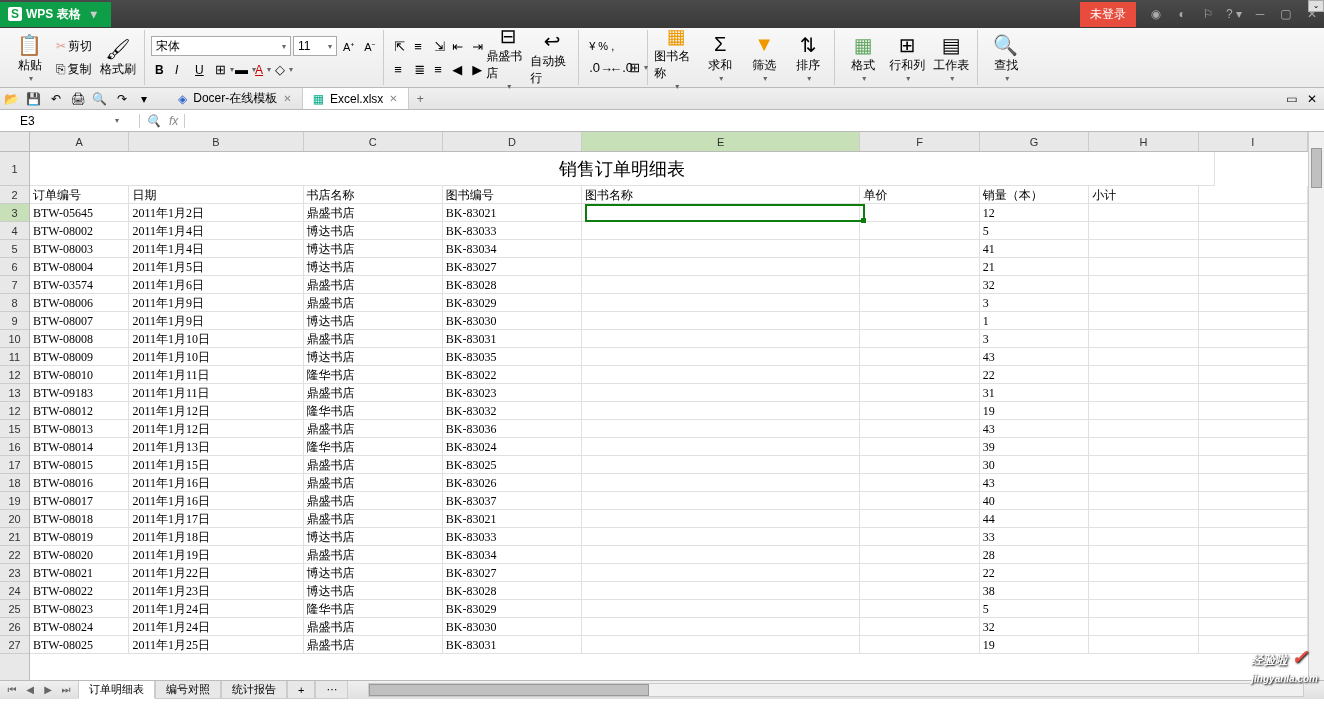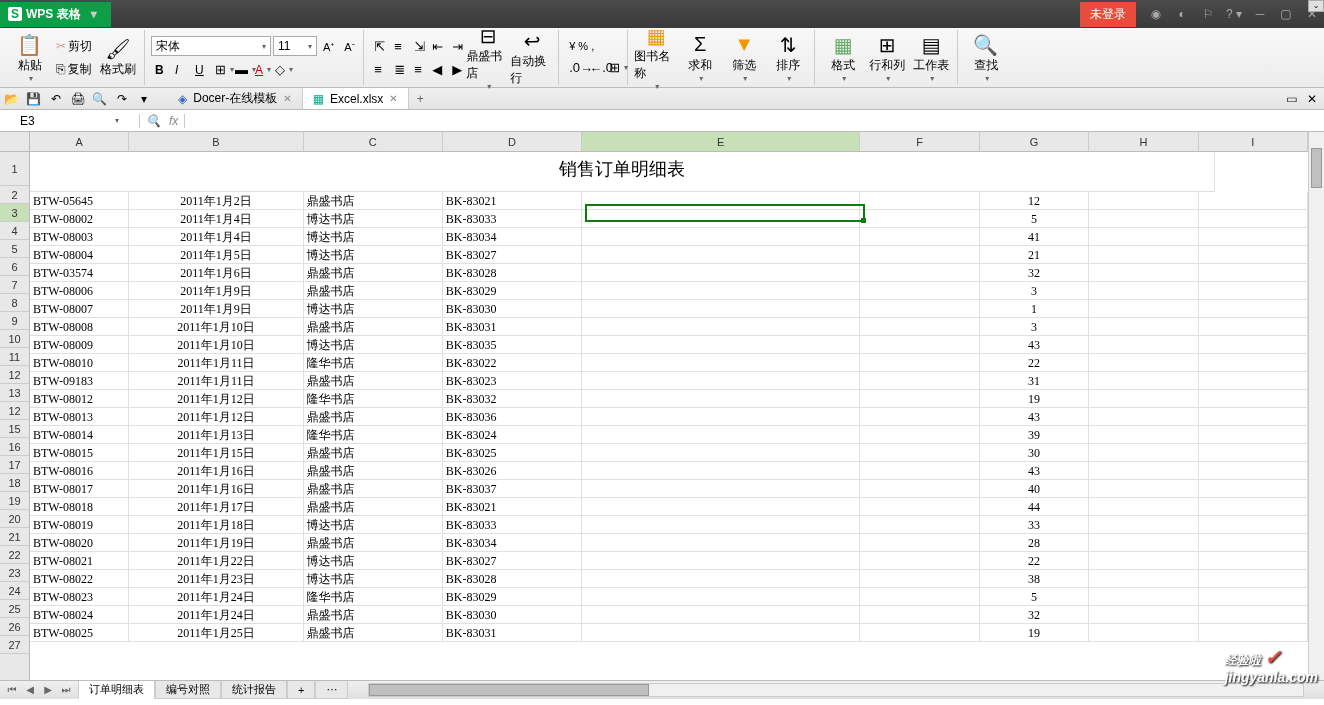--- a/index.html
+++ b/index.html
@@ -16,21 +16,21 @@
 .login-btn{background:#e74c3c;color:#fff;padding:4px 10px;margin-right:6px}
 .title-icon{width:24px;height:24px;display:flex;align-items:center;justify-content:center;color:#aaa;cursor:pointer}
 .ribbon{height:60px;background:linear-gradient(#f8f8f8,#ececec);border-bottom:1px solid #bbb;display:flex;align-items:center;padding:2px 4px;gap:2px}
 .rib-group{display:flex;align-items:center;height:100%;padding:0 4px;border-right:1px solid #ccc}
 .rib-big{display:flex;flex-direction:column;align-items:center;justify-content:center;width:44px;height:56px;cursor:pointer;font-size:11px}
 .rib-big .ico{font-size:20px;height:24px;display:flex;align-items:center}
 .rib-col{display:flex;flex-direction:column;gap:2px}
 .rib-row{display:flex;align-items:center;gap:2px}
 .rib-btn{padding:2px 4px;cursor:pointer;display:flex;align-items:center;gap:2px;font-size:11px}
 .font-sel{border:1px solid #aaa;height:20px;padding:0 4px;background:#fff;display:flex;align-items:center;justify-content:space-between}
-.font-name{width:120px}
+.font-name{width:140px}
 .font-size{width:44px}
 .ico-sm{font-size:13px;width:18px;text-align:center}
 .dd-arrow{font-size:8px;color:#666;margin-left:2px}
 .qat{height:22px;background:linear-gradient(#f0f0f0,#e4e4e4);border-bottom:1px solid #bbb;display:flex;align-items:center;padding:0 4px;gap:6px}
 .qat-ico{width:16px;height:16px;display:flex;align-items:center;justify-content:center;cursor:pointer;font-size:12px}
 .doc-tabs{display:flex;align-items:center;margin-left:10px;height:100%}
 .doc-tab{display:flex;align-items:center;gap:6px;padding:0 10px;height:100%;border-right:1px solid #ccc;cursor:pointer}
 .doc-tab.active{background:#fff}
 .tab-close{color:#888;font-size:10px}
 .tab-add{padding:0 8px;color:#666;cursor:pointer}
@@ -45,23 +45,23 @@
 .corner{height:20px;border-bottom:1px solid #bbb;background:#e8e8e8}
 .row-hdr{height:18px;border-bottom:1px solid #ccc;text-align:center;font-size:11px;line-height:18px;color:#333}
 .row-hdr.sel{background:#c8e0b8}
 .row-hdr.tall{height:34px;line-height:34px}
 .grid-wrap{flex:1;overflow:hidden;position:relative}
 .col-hdrs{height:20px;display:flex;background:#e8e8e8;border-bottom:1px solid #bbb}
 .col-hdr{border-right:1px solid #ccc;text-align:center;font-size:11px;line-height:20px;color:#333}
 .col-hdr.sel{background:#c8e0b8}
 .grid-body{position:relative}
 .grid-row{display:flex;height:18px}
-.grid-row.tall{height:40px}
+.grid-row.tall{height:34px}
 .cell{border-right:1px solid #e0e0e0;border-bottom:1px solid #e0e0e0;padding:0 3px;font-size:12px;line-height:18px;overflow:hidden;white-space:nowrap;font-family:SimSun,serif}
-.cell.r{text-align:center}
+.cell.r{text-align:left}
 .cell.title{font-size:18px;text-align:center;line-height:34px;font-family:SimSun}
 .sel-box{position:absolute;border:2px solid #0d7d0d;pointer-events:none}
 .sel-handle{position:absolute;width:5px;height:5px;background:#0d7d0d;right:-3px;bottom:-3px}
 .vscroll{width:16px;background:#f0f0f0;border-left:1px solid #ccc;position:relative}
 .vthumb{position:absolute;top:16px;left:2px;right:2px;height:40px;background:#c0c0c0;border:1px solid #999}
 .expand-btn{position:absolute;right:0;top:0;width:16px;height:12px;background:#e0e0e0;border:1px solid #aaa;font-size:8px;text-align:center}
 .status-area{height:19px;background:linear-gradient(#f0f0f0,#e0e0e0);border-top:1px solid #bbb;display:flex;align-items:center}
 .sheet-nav{display:flex;padding:0 4px;gap:2px}
 .nav-btn{width:16px;text-align:center;color:#666;cursor:pointer;font-size:10px}
 .sheet-tabs{display:flex;height:100%}
@@ -325,20 +325,31 @@
       <div class="col-hdr wE sel">E</div>
       <div class="col-hdr wF">F</div>
       <div class="col-hdr wG">G</div>
       <div class="col-hdr wH">H</div>
       <div class="col-hdr wI">I</div>
     </div>
     <div class="grid-body">
       <div class="grid-row tall">
         <div class="cell title" style="width:1185px">销售订单明细表</div>
       </div>
+      <div class="grid-row">
+        <div class="cell wA">订单编号</div>
+        <div class="cell wB">日期</div>
+        <div class="cell wC">书店名称</div>
+        <div class="cell wD">图书编号</div>
+        <div class="cell wE">图书名称</div>
+        <div class="cell wF">单价</div>
+        <div class="cell wG">销量（本）</div>
+        <div class="cell wH">小计</div>
+        <div class="cell wI"></div>
+      </div>
       <div id="data-rows">
           <div class="grid-row">
             <div class="cell wA">BTW-05645</div>
             <div class="cell wB r">2011年1月2日</div>
             <div class="cell wC">鼎盛书店</div>
             <div class="cell wD">BK-83021</div>
             <div class="cell wE"></div>
             <div class="cell wF"></div>
             <div class="cell wG r">12</div>
             <div class="cell wH"></div>
@@ -633,14 +644,14 @@
     <div class="sheet-tab">+</div>
     <div class="sheet-tab">⋯</div>
   </div>
   <div class="hscroll">
       <div class="hthumb"></div>
     </div>
 </div>
 
 <div class="watermark">
   <span>经验啦</span> <span class="chk">✓</span><br>
-  <span style="font-size:14px">jingyanla.com</span>
+  <span style="font-size:10px">jingyanla.com</span>
 </div>
 
 </body></html>

